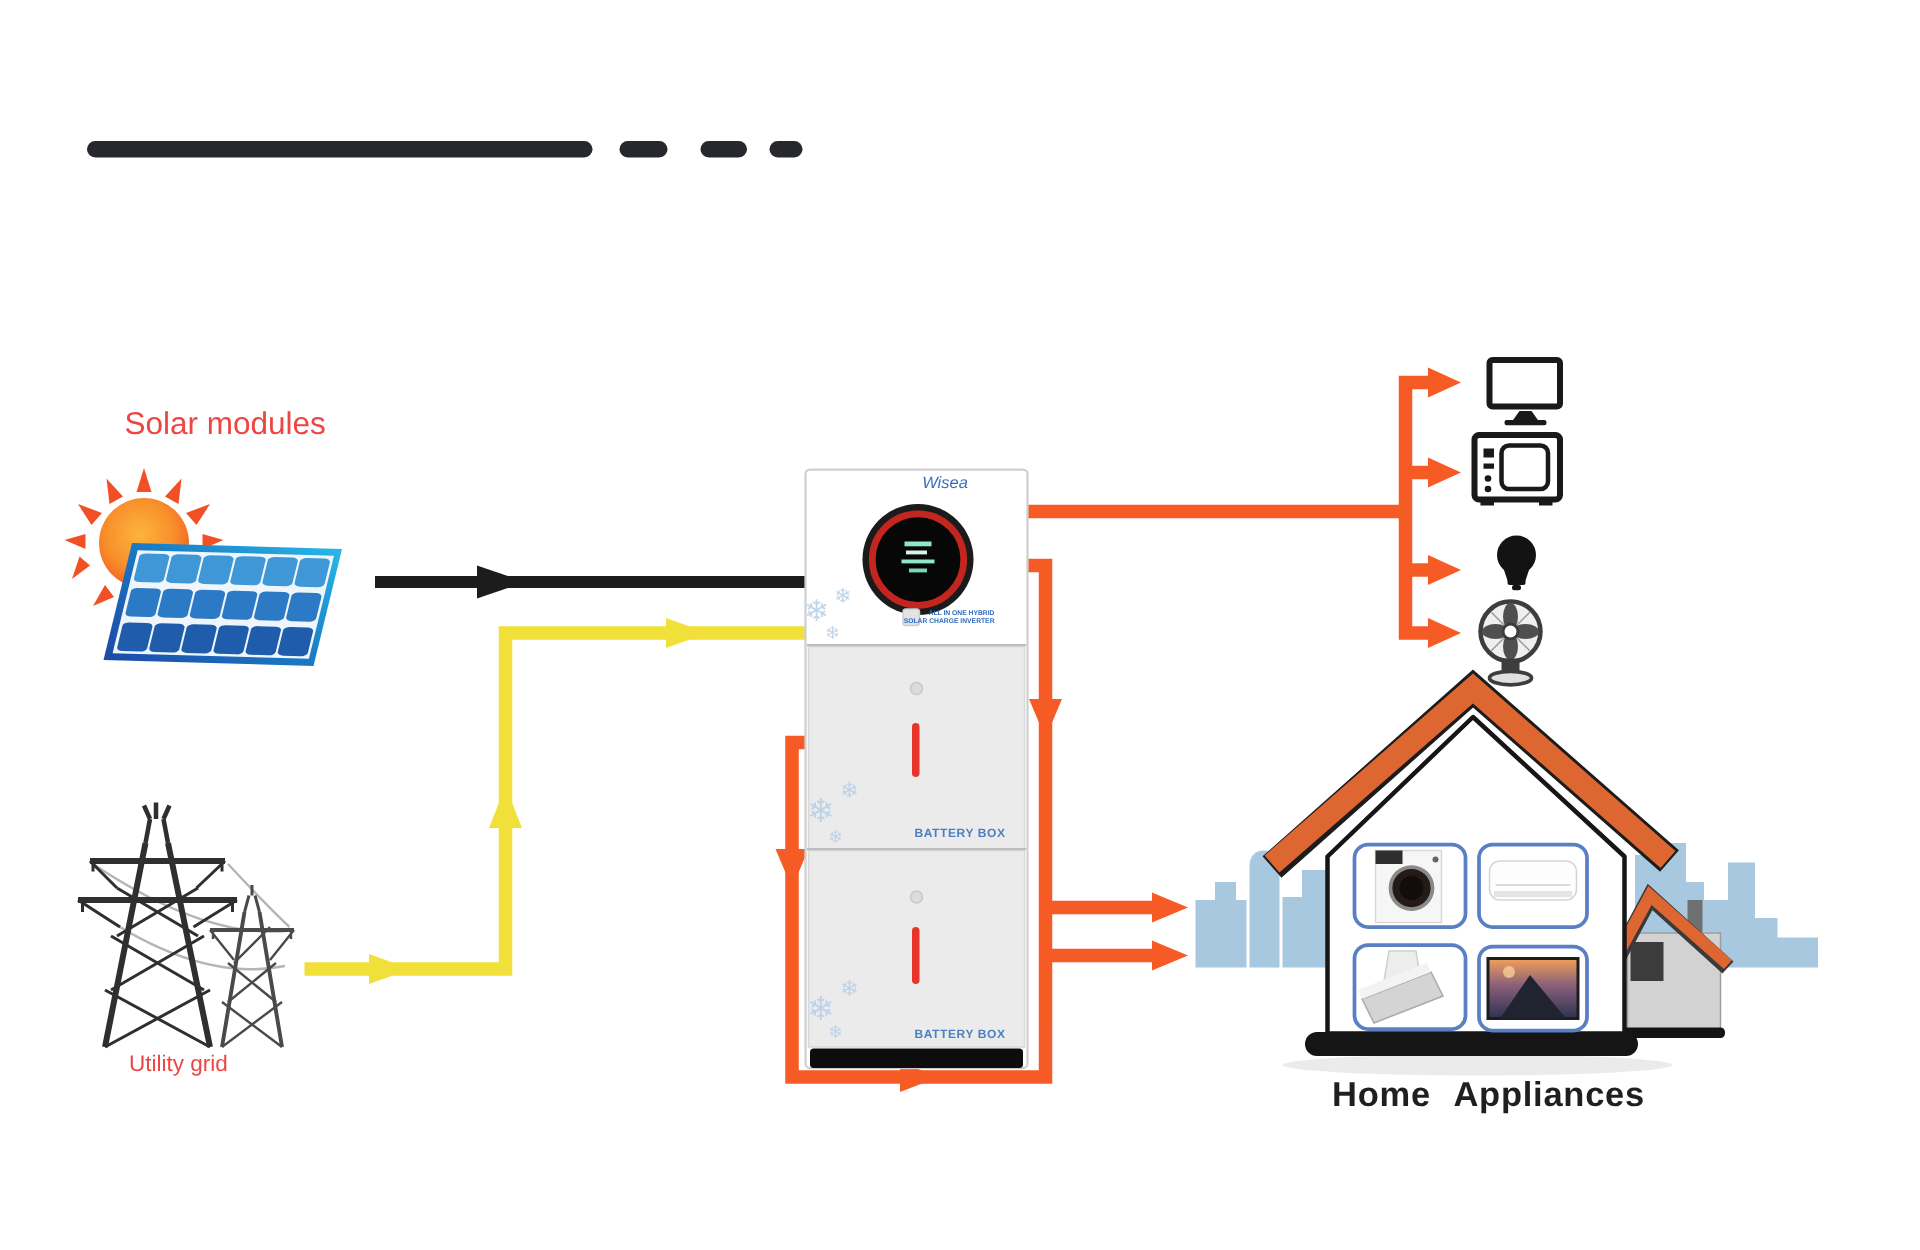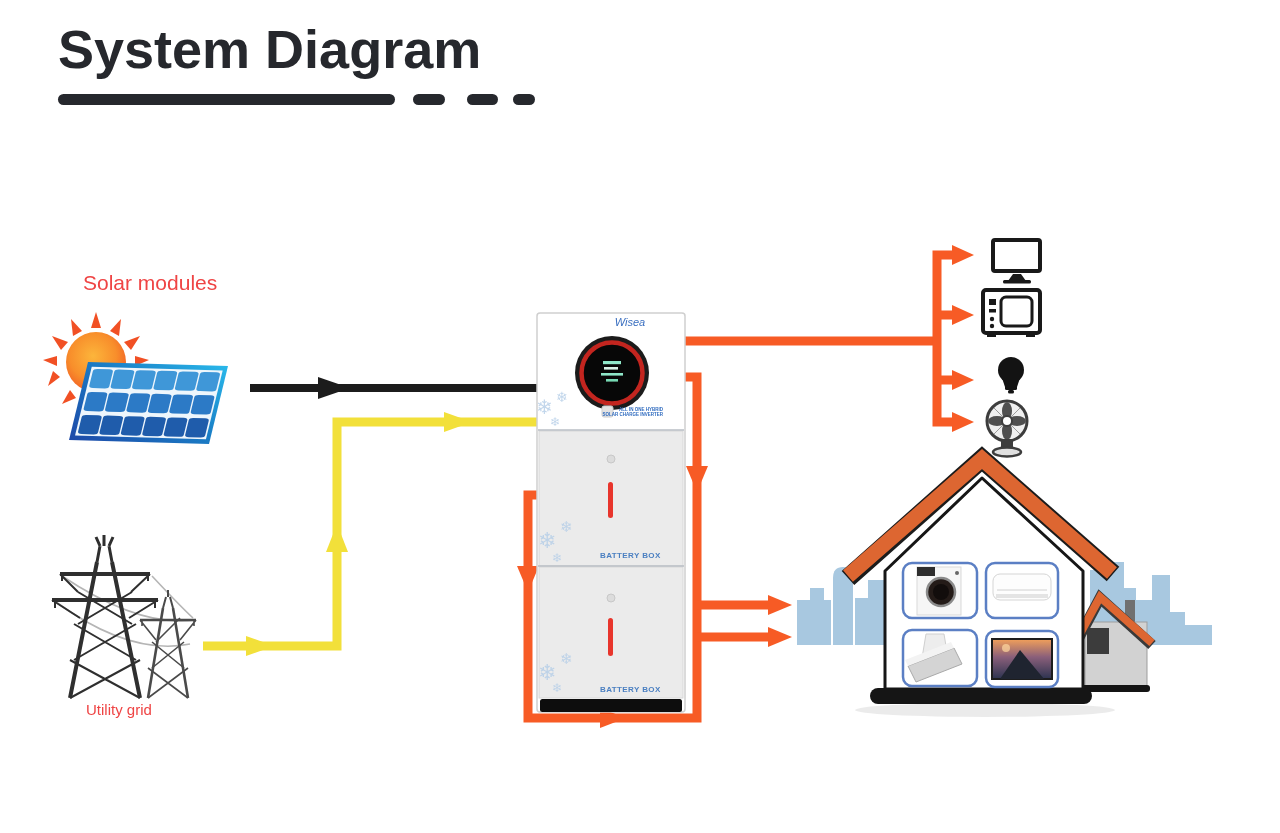--- a/index.html
+++ b/index.html
@@ -7,21 +7,21 @@
           font-family:"Liberation Sans",sans-serif;}
   .abs{position:absolute;}
   #title{left:58px;top:18px;font-size:54px;font-weight:900;color:#26282d;letter-spacing:0px;}
   #underline{left:58px;top:94px;width:480px;height:11px;}
   #underline .seg{position:absolute;top:0;height:11px;border-radius:6px;background:#26282d;}
   .label{color:#ef4444;}
   #solar-label{left:83px;top:271px;font-size:21px;}
   #grid-label{left:86px;top:701px;font-size:15px;}
   #home-label{left:888px;top:716px;font-size:23px;font-weight:bold;word-spacing:9px;letter-spacing:.5px;color:#1f1f1f;}
   #brand{left:598px;top:316px;width:64px;text-align:center;font-size:11px;font-style:italic;font-weight:normal;color:#3a6fc0;}
-  .battery-label{width:80px;text-align:left;font-size:8px;font-weight:bold;color:#4a7fc1;letter-spacing:.4px;}
+  .battery-label{width:80px;text-align:center;font-size:8px;font-weight:bold;color:#4a7fc1;letter-spacing:.4px;}
   #batt1{left:600px;top:551px;}
   #batt2{left:600px;top:685px;}
   #inv-small-text{left:573px;top:407px;width:90px;text-align:right;font-size:6px;line-height:7px;
                   font-weight:bold;color:#2f6bbf;transform:scale(.75);transform-origin:top right;}
   svg{position:absolute;left:0;top:0;}
 </style>
 </head>
 <body>
 
 <div id="canvas">
@@ -264,30 +264,30 @@
     </g>
     <g>
       <rect x="986" y="631" width="72" height="56" rx="9" fill="#fff" stroke="#5b7fc4" stroke-width="2.5"></rect>
       <rect x="992" y="639" width="60" height="40" fill="url(#tvscene)" stroke="#1d1d1d" stroke-width="2"></rect>
       <polygon points="1020,650 1044,679 1000,679" fill="#1f2430"></polygon>
       <circle cx="1006" cy="648" r="4" fill="#ffd9a0" opacity="0.7"></circle>
     </g>
   </g>
 </svg>
 
-<div id="title" class="abs">System Diagram</div>
 <div id="underline" class="abs">
   <span class="seg" style="left:0;width:337px;"></span>
   <span class="seg" style="left:355px;width:32px;"></span>
   <span class="seg" style="left:409px;width:31px;"></span>
   <span class="seg" style="left:455px;width:22px;"></span>
 </div>
 
 <div id="solar-label" class="abs label">Solar modules</div>
 <div id="grid-label" class="abs label">Utility grid</div>
+<div id="home-label" class="abs label">Home Appliances</div>
 
 <div id="brand" class="abs">Wisea</div>
 <div id="inv-small-text" class="abs">
   <div>ALL IN ONE HYBRID</div>
   <div>SOLAR CHARGE INVERTER</div>
 </div>
 <div id="batt1" class="abs battery-label">BATTERY BOX</div>
 <div id="batt2" class="abs battery-label">BATTERY BOX</div>
 
 </div>

